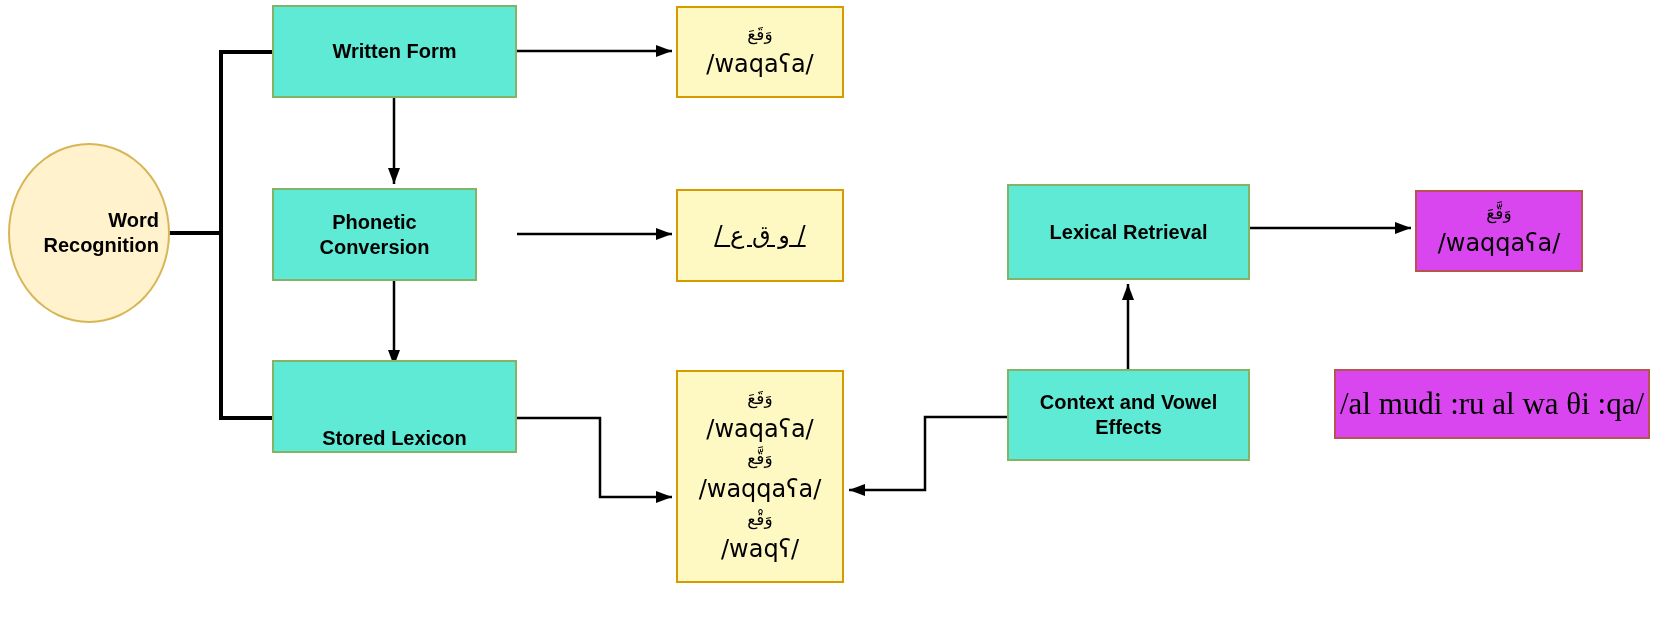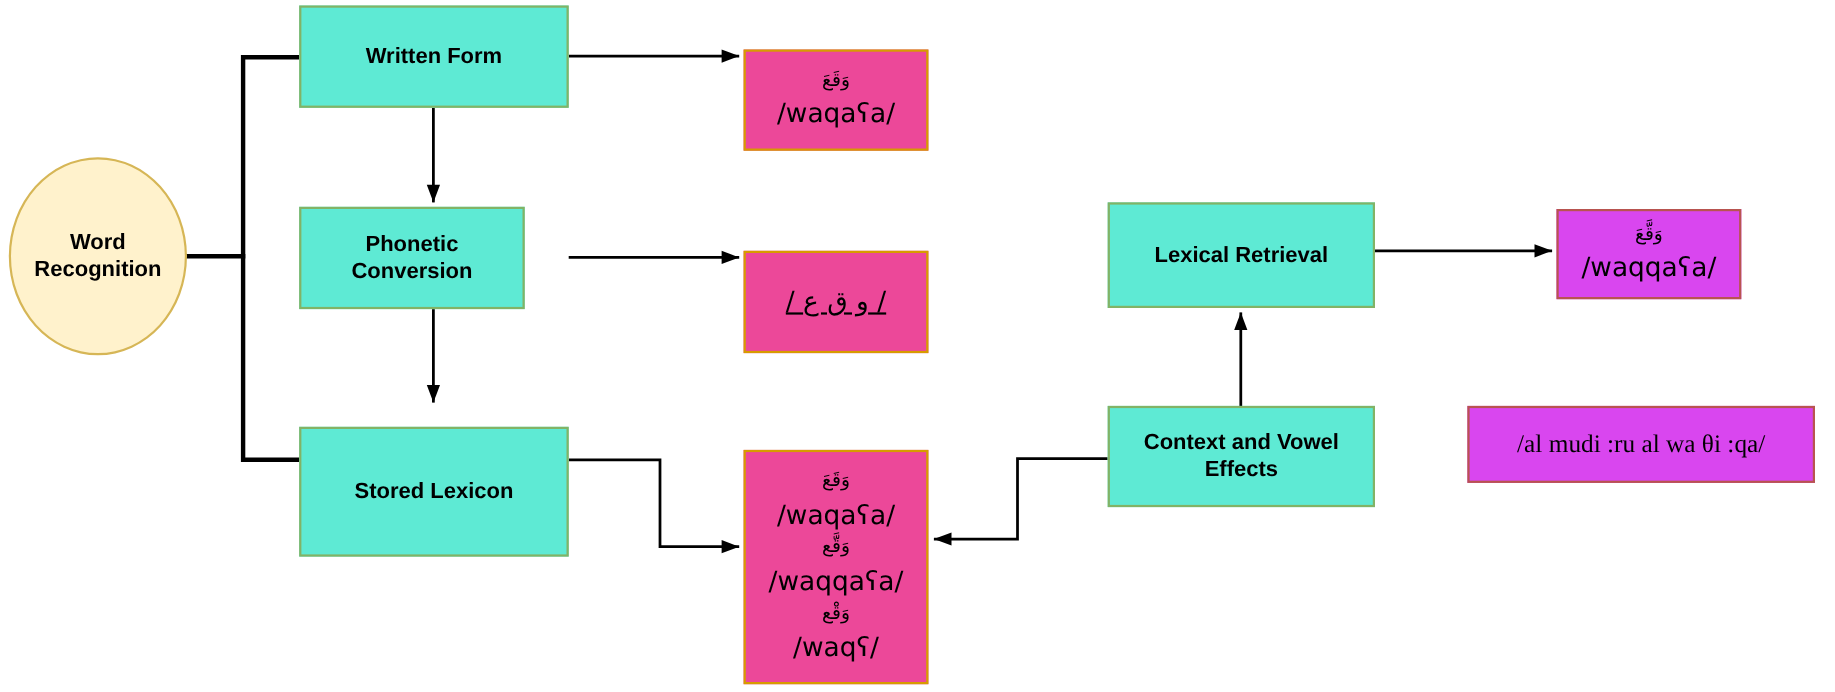--- a/index.html
+++ b/index.html
@@ -24,29 +24,29 @@
     flex-direction: column;
     align-items: center;
     justify-content: center;
     text-align: center;
     border: 2px solid #000;
   }
   .ellipse {
     border-radius: 50%;
     background: #fff2cc;
     border-color: #d6b656;
+    text-align: right;
   }
   .green {
     background: #5eead4;
     border-color: #82b366;
   }
   .orange {
-    background: #ec4899;
+    background: #fef9c3;
     border-color: #d79b00;
-    margin-top: 39px;
   }
   .red {
     background: #d946ef;
     border-color: #b85450;
   }
   .label {
     font-weight: bold;
     font-size: 20px;
     line-height: 1.25;
   }
@@ -59,21 +59,21 @@
     line-height: 1.5;
     direction: rtl;
   }
   .ipa {
     font-family: "DejaVu Sans", "Liberation Sans", sans-serif;
     font-size: 24px;
     line-height: 1.45;
   }
   .serif-ipa {
     font-family: "Liberation Serif", "DejaVu Serif", serif;
-    font-size: 23px;
+    font-size: 31px;
   }
   .connector { stroke: #000; fill: none; }
   .thin  { stroke-width: 2.5; }
   .thick { stroke-width: 4; }
 </style>
 </head>
 <body>
 
 <div id="diagram">
 
@@ -104,21 +104,21 @@
   </div>
 
   <div class="node green" style="left:272px; top:5px; width:245px; height:93px;">
     <span class="label">Written Form</span>
   </div>
 
   <div class="node green" style="left:272px; top:188px; width:205px; height:93px;">
     <span class="label wrap-narrow">Phonetic Conversion</span>
   </div>
 
-  <div class="node green" style="left:272px; top:388px; width:245px; height:118px;">
+  <div class="node green" style="left:272px; top:360px; width:245px; height:93px;justify-content:flex-end;">
     <span class="label">Stored Lexicon</span>
   </div>
 
   <div class="node green" style="left:1007px; top:184px; width:243px; height:96px;">
     <span class="label">Lexical Retrieval</span>
   </div>
 
   <div class="node green" style="left:1007px; top:369px; width:243px; height:92px;">
     <span class="label wrap-mid">Context and Vowel Effects</span>
   </div>

